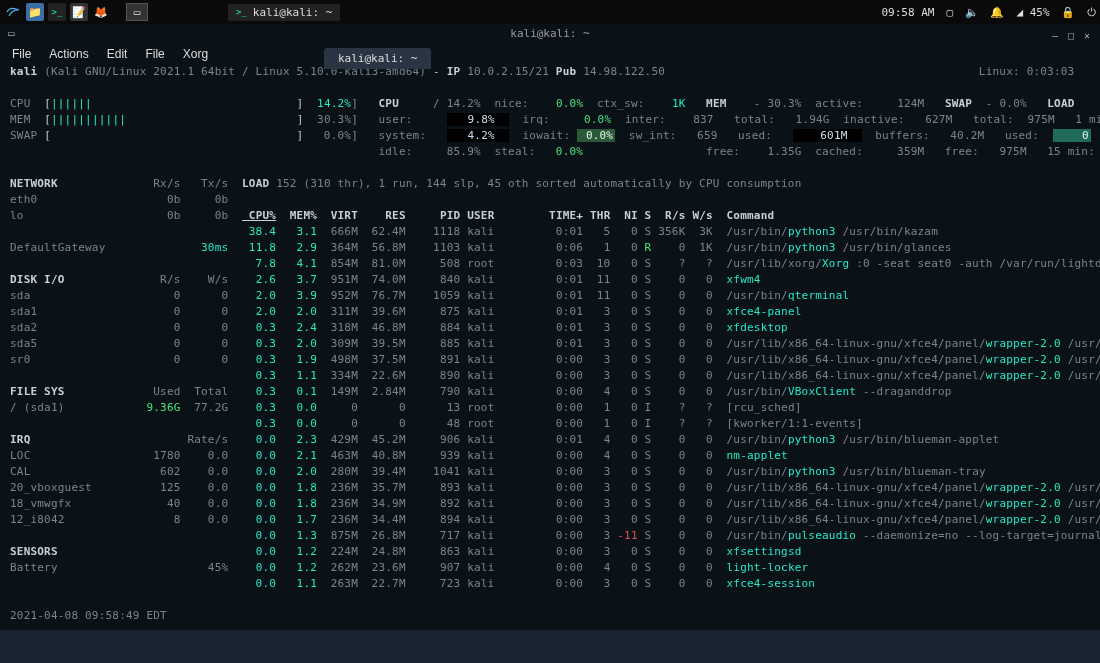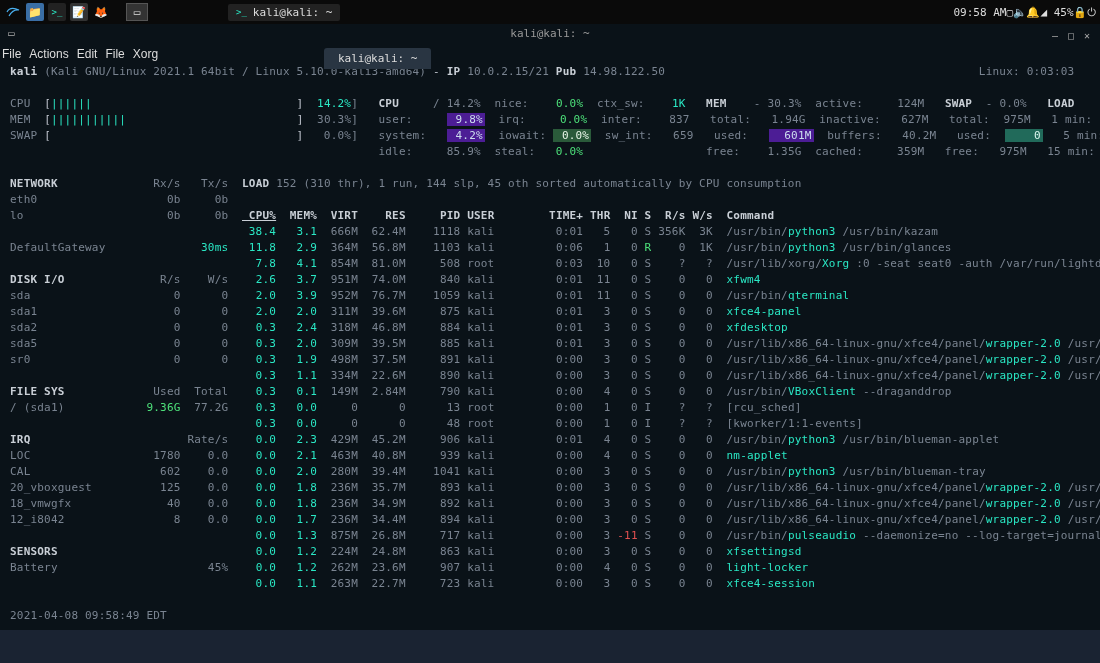--- a/index.html
+++ b/index.html
@@ -2,36 +2,36 @@
 <html><head>
 <meta charset="utf-8">
 <style>
 * { margin: 0; padding: 0; box-sizing: border-box; }
 body { width: 1100px; height: 663px; background: #1a2332; font-family: 'DejaVu Sans Mono', monospace; font-size: 11px; color: #c0c5ce; overflow: hidden; }
 .panel { height: 24px; background: #0a0a0a; display: flex; align-items: center; padding: 0 4px; color: #ddd; }
 .panel-left { display: flex; gap: 4px; align-items: center; }
 .panel-icon { width: 18px; height: 18px; display: inline-flex; align-items: center; justify-content: center; }
 .panel-center { flex: 1; display: flex; align-items: center; padding-left: 80px; }
 .panel-task { display: flex; align-items: center; gap: 6px; padding: 2px 8px; background: #222; border-radius: 2px; }
-.panel-right { display: flex; align-items: center; font-size: 11px; }
+.panel-right { display: flex; gap: 12px; align-items: center; font-size: 11px; }
 .tabs { height: 24px; background: #0a1218; display: flex; align-items: flex-end; padding-left: 4px; }
 .tab { padding: 4px 14px; background: #293542; color: #ddd; border-radius: 3px 3px 0 0; margin-left: 320px; }
 .titlebar { position: absolute; top: 24px; right: 0; display: flex; align-items: center; gap: 2px; padding: 4px 6px; background: #0a1218; }
 .titlebar-center { position: absolute; top: 27px; left: 50%; transform: translateX(-50%); color: #999; font-size: 11px; }
 .win-ctrl { width: 14px; height: 14px; display: inline-flex; align-items: center; justify-content: center; color: #aaa; font-size: 10px; }
 .window-icon-box { position: absolute; top: 27px; left: 8px; color: #aaa; }
-.menubar { height: 22px; display: flex; align-items: center; gap: 8px; padding: 30px 12px 4px 2px; background: #0a1218; color: #ddd; font-size: 12px; font-family: sans-serif; }
+.menubar { height: 22px; display: flex; align-items: center; gap: 18px; padding: 30px 12px 4px 12px; background: #0a1218; color: #ddd; font-size: 12px; font-family: sans-serif; }
 .terminal { padding: 6px 10px; background: #0a1218; line-height: 16px; letter-spacing: 0.2px; white-space: pre; }
 .c-gray { color: #7a8491; }
 .c-cyan { color: #2ae7c4; }
 .c-green { color: #4de07a; }
 .c-key { color: #c9cfd6; font-weight: bold; }
 .c-red { color: #e05050; }
 .hl-green { background: #2a5a3a; color: #e8f5e8; padding: 0 2px; }
-.hl-blue { background: #4c1d95; color: #cde; padding: 0 2px; }
+.hl-blue { background: #000000; color: #cde; padding: 0 14px; }
 .hl-cyan { background: #216a5a; color: #daf5ee; padding: 0 2px; }
 </style>
 </head>
 <body>
 
 <div class="panel">
   <div class="panel-left">
     <span class="panel-icon">
         <svg width="16" height="16" viewBox="0 0 16 16">
           <path d="M2 8 Q5 2 14 6 Q8 5 4 12" fill="none" stroke="#4ab0f0" stroke-width="1.2"></path>

